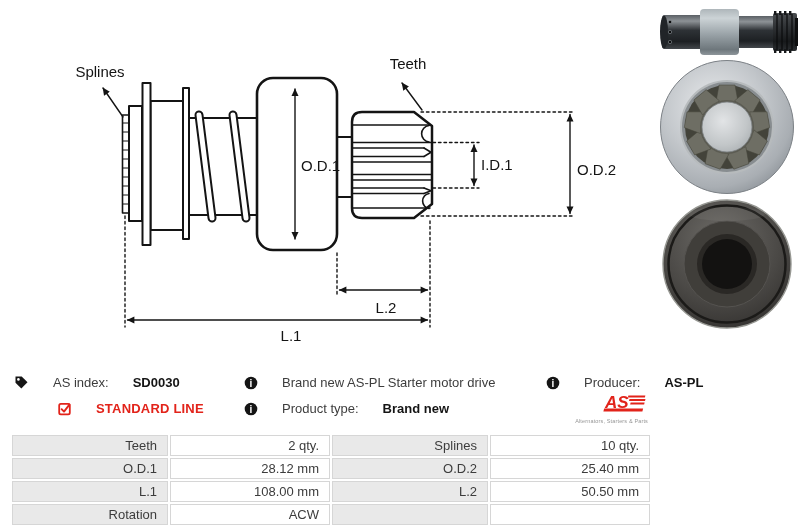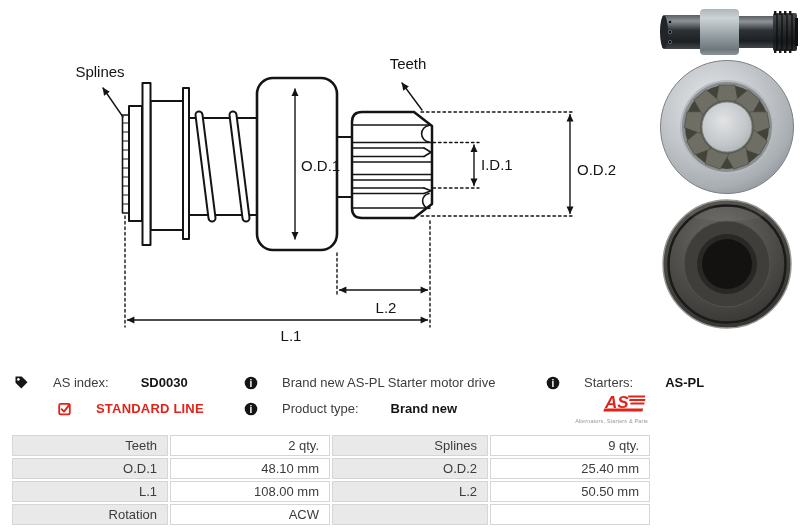--- a/index.html
+++ b/index.html
@@ -3,21 +3,21 @@
 <meta charset="utf-8">
 <style>
   html,body{margin:0;padding:0;background:#fff;}
   .page{position:relative;width:800px;height:532px;background:#ffffff;
         font-family:"Liberation Sans",sans-serif;overflow:hidden;}
   svg text{font-family:"Liberation Sans",sans-serif;}
 
   
   .info-line{position:absolute;display:flex;align-items:center;gap:24px;
              font-size:13px;color:#3d3d3d;white-space:nowrap;}
-  .info-line .val{font-weight:700;color:#151515;margin-left:8px;}
+  .info-line .val{font-weight:700;color:#151515;margin-left:0;}
   .info-line.red{color:#e2231a;font-weight:700;letter-spacing:.2px;padding-left:44px;}
   .ic{flex:0 0 auto;display:block;}
 
   
   .aslogo{position:absolute;left:555px;top:393px;width:93px;text-align:right;}
   .aslogo-tagline{font-size:5.5px;color:#969696;margin-top:1px;white-space:nowrap;
                   text-align:right;letter-spacing:.15px;}
 
   
   table.specs{position:absolute;left:10px;top:433px;border-collapse:separate;
@@ -275,21 +275,21 @@
     </svg>
     <span>Product type:</span>
       <b class="val">Brand new</b>
   </div>
 
   <div class="info-line" style="left:546px;top:375px;">
     <svg class="ic" width="14" height="14" viewBox="0 0 14 14">
       <circle cx="7" cy="7" r="6.3" fill="#151515"></circle>
       <text x="7" y="10.6" text-anchor="middle" font-size="10" font-weight="bold" fill="#ffffff">i</text>
     </svg>
-    <span>Starters:</span>
+    <span>Producer:</span>
       <b class="val">AS-PL</b>
   </div>
 
   <div class="aslogo">
     <svg width="47" height="20" viewBox="0 0 47 20">
       <text x="4" y="14.5" font-size="17" font-weight="bold" font-style="italic" fill="#e2231a">AS</text>
       <g fill="#e2231a">
         <rect x="28" y="2.5" width="17" height="2" transform="skewX(-14)"></rect>
         <rect x="30" y="6" width="16" height="2" transform="skewX(-14)"></rect>
         <rect x="32" y="9.5" width="14" height="2" transform="skewX(-14)"></rect>
@@ -298,25 +298,25 @@
     </svg>
     <div class="aslogo-tagline">Alternators, Starters &amp; Parts</div>
   </div>
 
   <table class="specs">
     <tbody>
       <tr>
         <td class="lab">Teeth</td>
         <td class="val">2 qty.</td>
         <td class="lab">Splines</td>
-        <td class="val">9 qty.</td>
+        <td class="val">10 qty.</td>
       </tr>
       <tr>
         <td class="lab">O.D.1</td>
-        <td class="val">48.10 mm</td>
+        <td class="val">28.12 mm</td>
         <td class="lab">O.D.2</td>
         <td class="val">25.40 mm</td>
       </tr>
       <tr>
         <td class="lab">L.1</td>
         <td class="val">108.00 mm</td>
         <td class="lab">L.2</td>
         <td class="val">50.50 mm</td>
       </tr>
       <tr>

